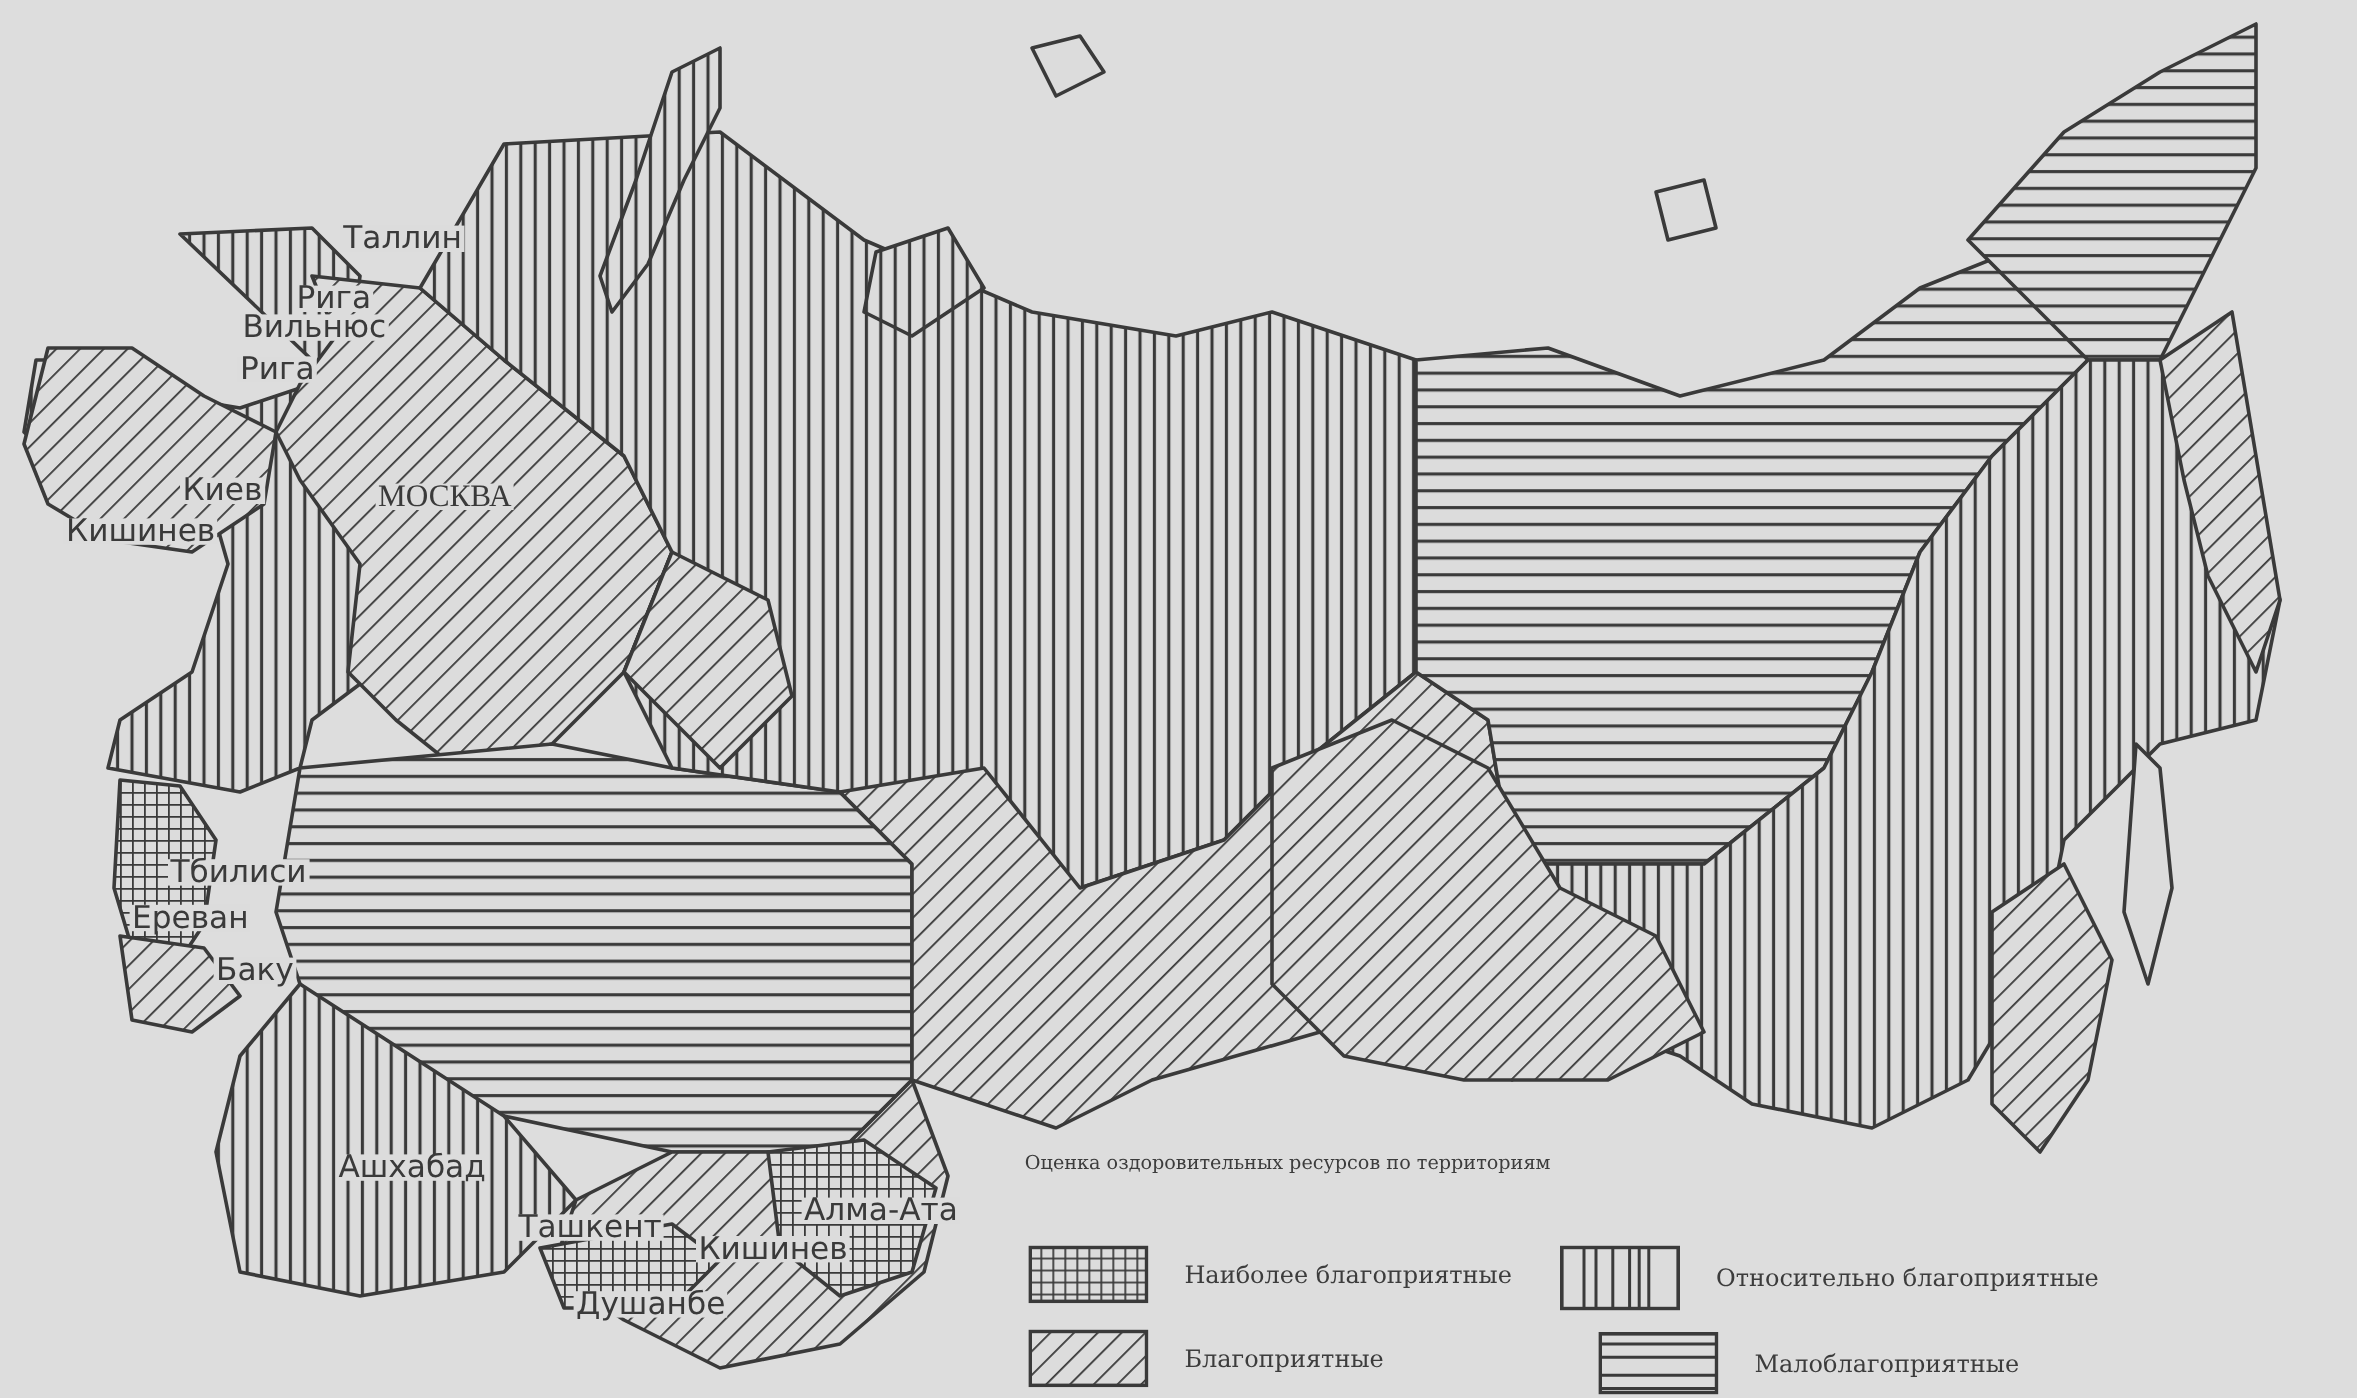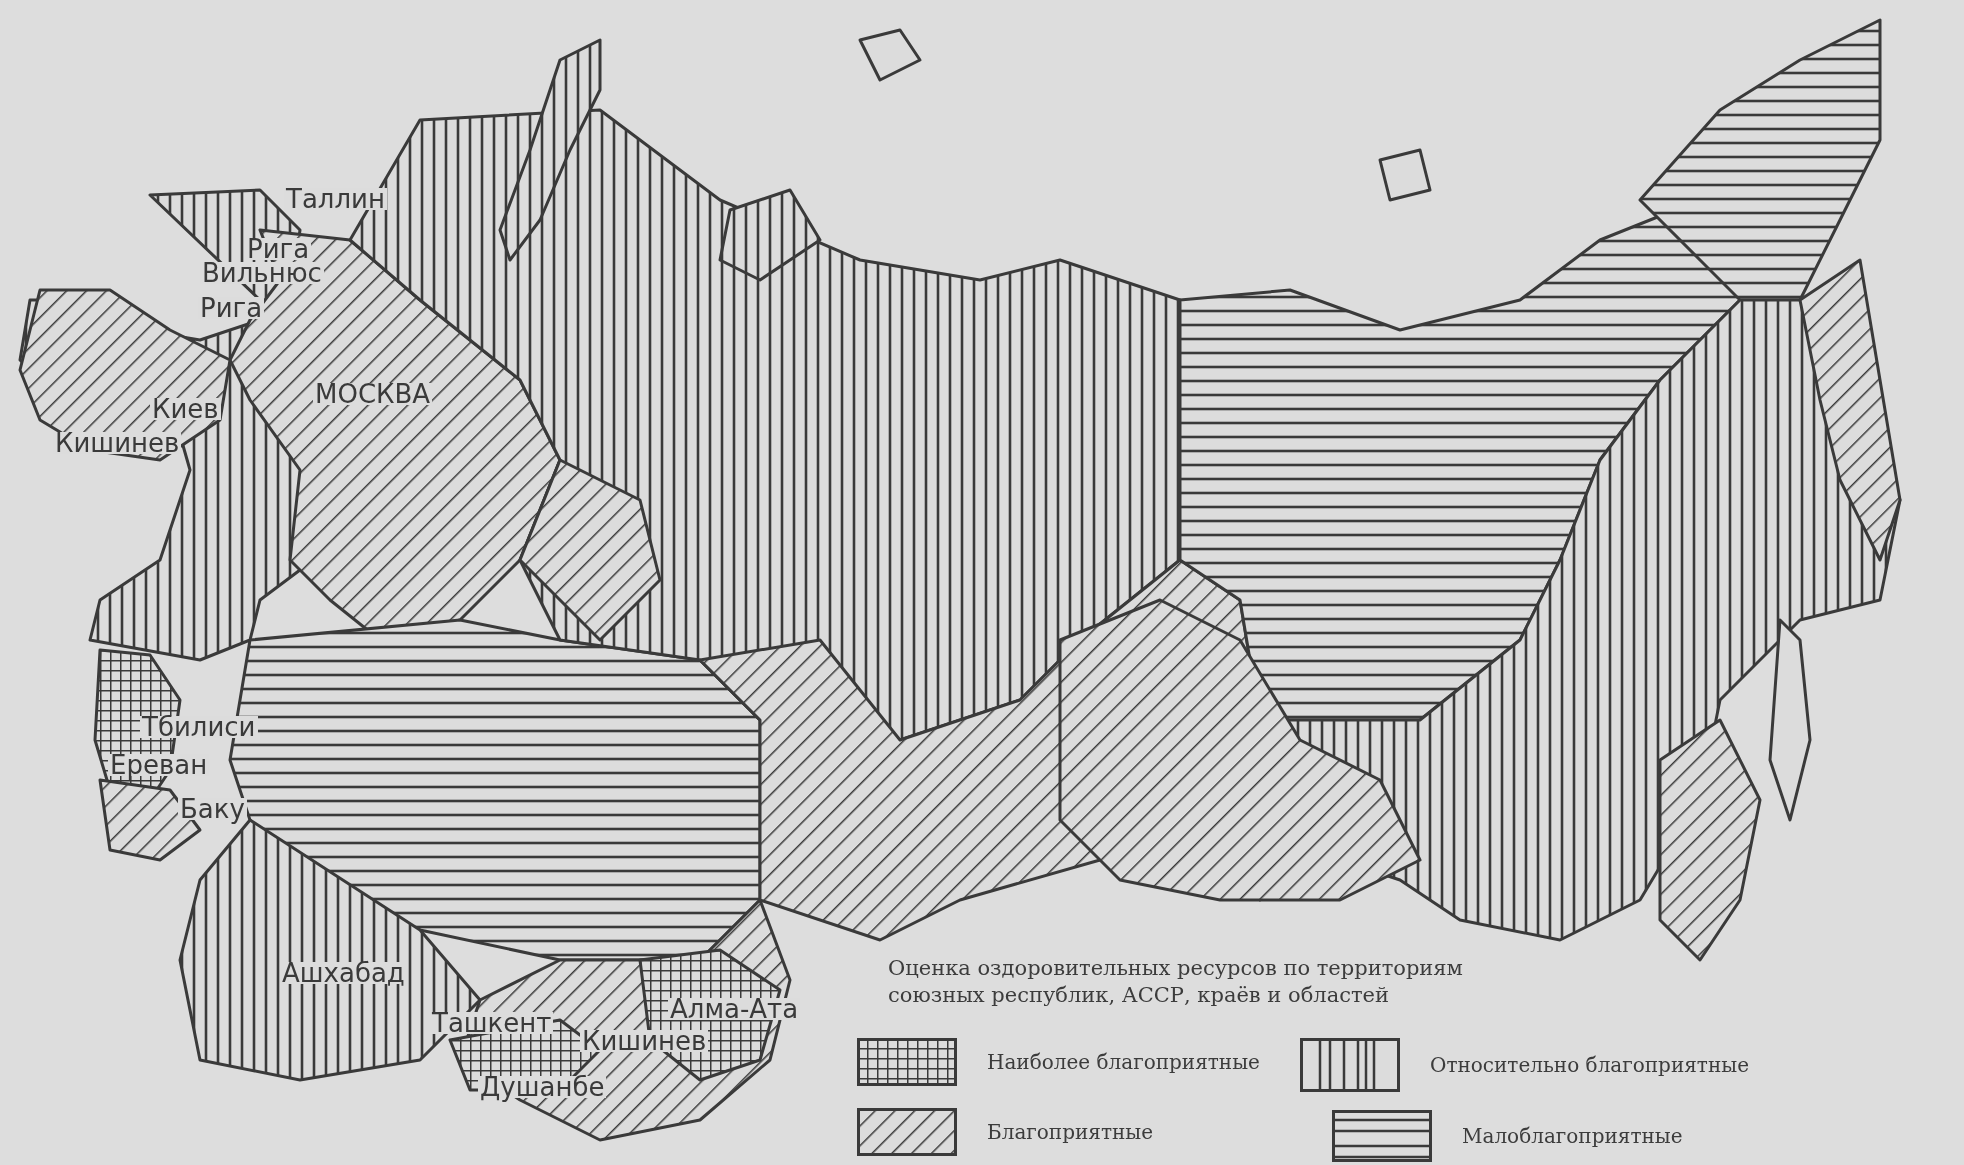--- a/index.html
+++ b/index.html
@@ -1,20 +1,20 @@
 <!DOCTYPE html>
 <html><head>
 <meta charset="utf-8">
 <style>
   html,body{margin:0;padding:0;}
   body{width:1964px;height:1165px;background:#dcdcdc;overflow:hidden;position:relative;font-family:"DejaVu Serif",serif;color:#3a3a3a;}
   .paper{position:absolute;inset:0;background:#dddddd;}
   svg.map{position:absolute;left:0;top:0;}
   .city{position:absolute;font-family:"DejaVu Sans",sans-serif;font-size:26px;color:#3a3a3a;background:#dcdcdc;padding:0 2px;line-height:22px;white-space:nowrap;}
-  .legend-title{position:absolute;left:888px;top:955px;font-size:21px;line-height:27px;color:#3c3c3c;width:600px;}
+  .legend-title{position:absolute;left:854px;top:955px;font-size:16px;line-height:27px;color:#3c3c3c;width:600px;}
   .legend-item{position:absolute;display:flex;align-items:center;}
   .swatch{width:100px;height:48px;border:3px solid #3a3a3a;box-sizing:border-box;background:#dcdcdc;}
   .lbl{margin-left:30px;font-size:20px;color:#3c3c3c;}
 </style>
 </head>
 <body>
 
 <div class="paper"></div>
 
 <svg class="map" width="1964" height="1165" viewBox="0 0 1964 1165">
@@ -79,35 +79,34 @@
     <path d="M730 210 L790 190 L820 240 L760 280 L720 260 Z" fill="url(#pVert)"></path>
     <path d="M1380 160 L1420 150 L1430 190 L1390 200 Z" fill="#dcdcdc"></path>
     <path d="M860 40 L900 30 L920 60 L880 80 Z" fill="#dcdcdc"></path>
   </g>
 </svg>
 
 <span class="city" style="left:284px;top:188px;">Таллин</span>
 <span class="city" style="left:245px;top:238px;">Рига</span>
 <span class="city" style="left:200px;top:262px;">Вильнюс</span>
 <span class="city" style="left:198px;top:297px;">Рига</span>
-<span class="city" style="left:313px;top:383px;">МОСКВА</span>
+<span class="city" style="left:313px;top:403px;font-family:Liberation Serif, serif;">МОСКВА</span>
 <span class="city" style="left:150px;top:398px;">Киев</span>
 <span class="city" style="left:53px;top:432px;">Кишинев</span>
 <span class="city" style="left:140px;top:716px;">Тбилиси</span>
 <span class="city" style="left:108px;top:754px;">Ереван</span>
 <span class="city" style="left:178px;top:798px;">Баку</span>
 <span class="city" style="left:280px;top:962px;">Ашхабад</span>
 <span class="city" style="left:430px;top:1012px;">Ташкент</span>
 <span class="city" style="left:478px;top:1076px;">Душанбе</span>
 <span class="city" style="left:580px;top:1030px;">Кишинев</span>
 <span class="city" style="left:668px;top:998px;">Алма-Ата</span>
 
 <div class="legend-title">
   <div>Оценка оздоровительных ресурсов по территориям</div>
-  <div>союзных республик, АССР, краёв и областей</div>
 </div>
 
 <div class="legend-item" style="left:857px;top:1038px;justify-content:flex-end;">
   <svg class="swatch" width="100" height="48" style="border:none">
     <rect x="1.5" y="1.5" width="97" height="45" fill="url(#pGrid)" stroke="#3a3a3a" stroke-width="3"></rect>
   </svg>
   <span class="lbl">Наиболее благоприятные</span>
 </div>
 <div class="legend-item" style="left:857px;top:1108px;">
   <svg class="swatch" width="100" height="48" style="border:none">

